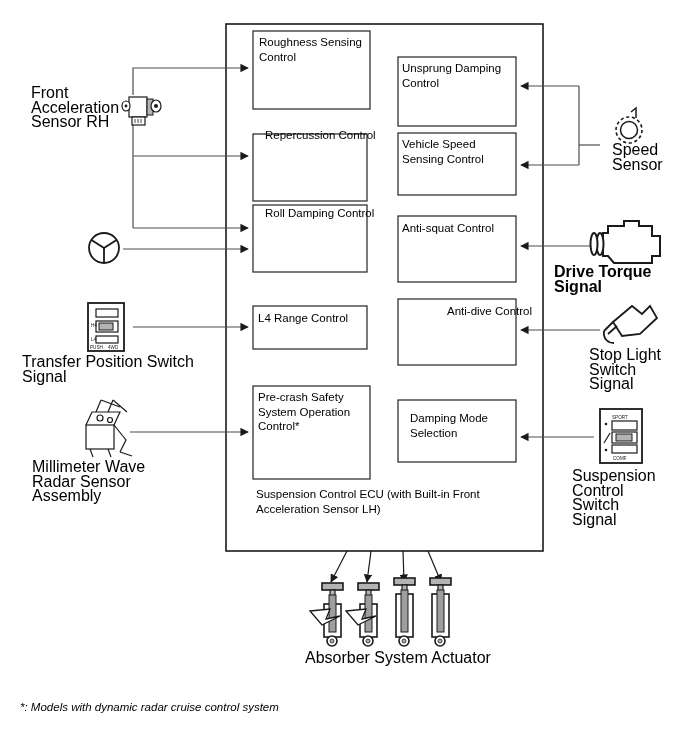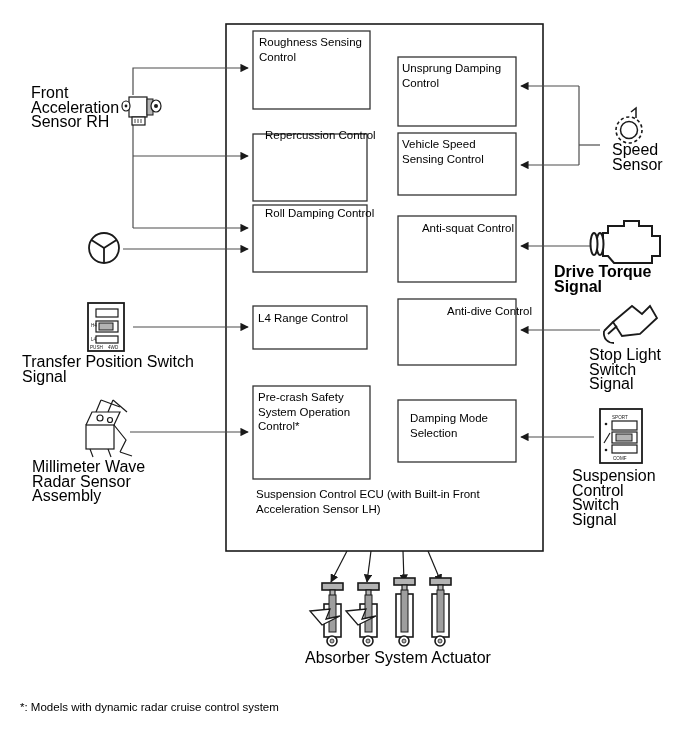--- a/index.html
+++ b/index.html
@@ -40,20 +40,21 @@
     font-size: 11.5px;
     line-height: 14.5px;
     white-space: pre-line;
     color: #000;
   }
   .footnote {
     position: absolute;
     font-size: 11.5px;
     line-height: 15px;
     color: #000;
+    font-style: italic;
   }
 </style>
 </head>
 <body>
 
 <div id="diagram-root">
 
   <svg class="svg-layer" viewBox="0 0 688 755">
     <defs>
       <marker id="arrow" viewBox="0 0 10 10" refX="9" refY="5" markerWidth="7" markerHeight="7" orient="auto-start-reverse">
@@ -257,21 +258,21 @@
   <div class="boxtext" style="left:265px; top:206px; width:112px;">Roll Damping Control</div>
 
   <div class="boxtext" style="left:258px; top:311px; width:112px;">L4 Range Control</div>
 
   <div class="boxtext" style="left:258px; top:390px; width:108px;">Pre-crash Safety System Operation Control*</div>
 
   <div class="boxtext" style="left:402px; top:61px; width:112px;">Unsprung Damping Control</div>
 
   <div class="boxtext" style="left:402px; top:137px; width:112px;">Vehicle Speed Sensing Control</div>
 
-  <div class="boxtext" style="left:402px; top:221px; width:112px;text-align:right;">Anti-squat Control</div>
+  <div class="boxtext" style="left:402px; top:221px; width:112px;">Anti-squat Control</div>
 
   <div class="boxtext" style="left:402px; top:304px; width:112px;margin-left:45px;">Anti-dive Control</div>
 
   <div class="boxtext" style="left:410px; top:411px; width:104px;">Damping Mode Selection</div>
 
   <div class="boxtext" style="left:256px; top:487px; width:270px;">Suspension Control ECU (with Built-in Front Acceleration Sensor LH)</div>
 
   <div class="lbl" style="left:31px; top:86px; width:112px;">Front Acceleration Sensor RH</div>
 
 

